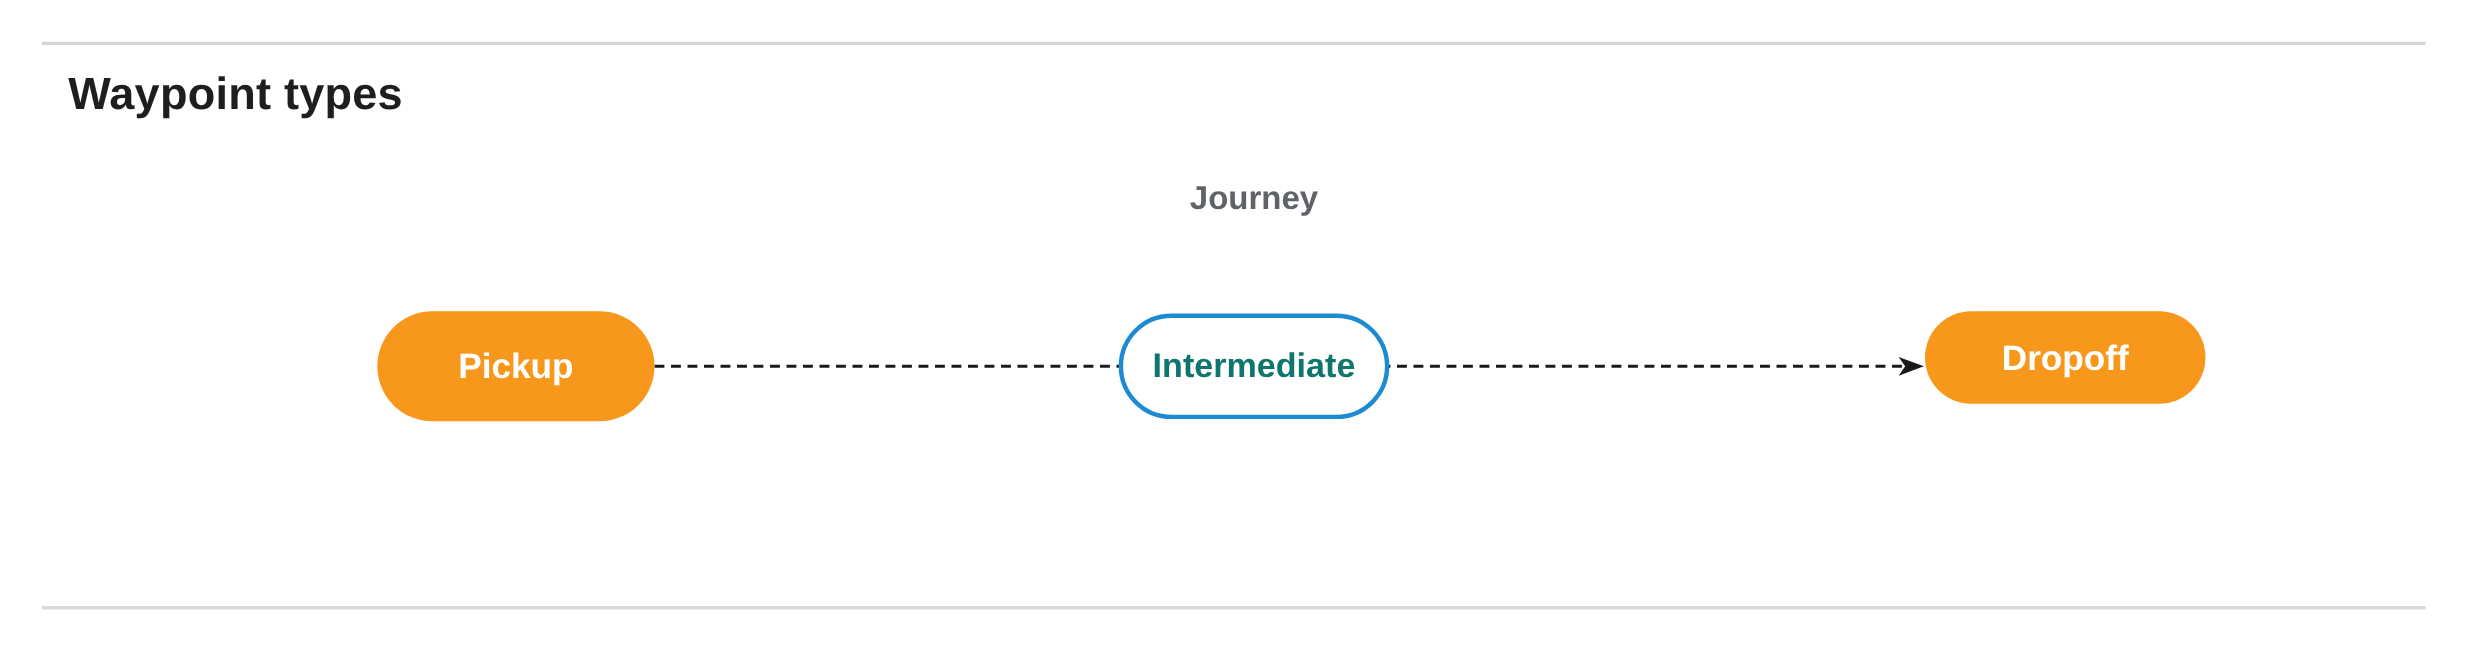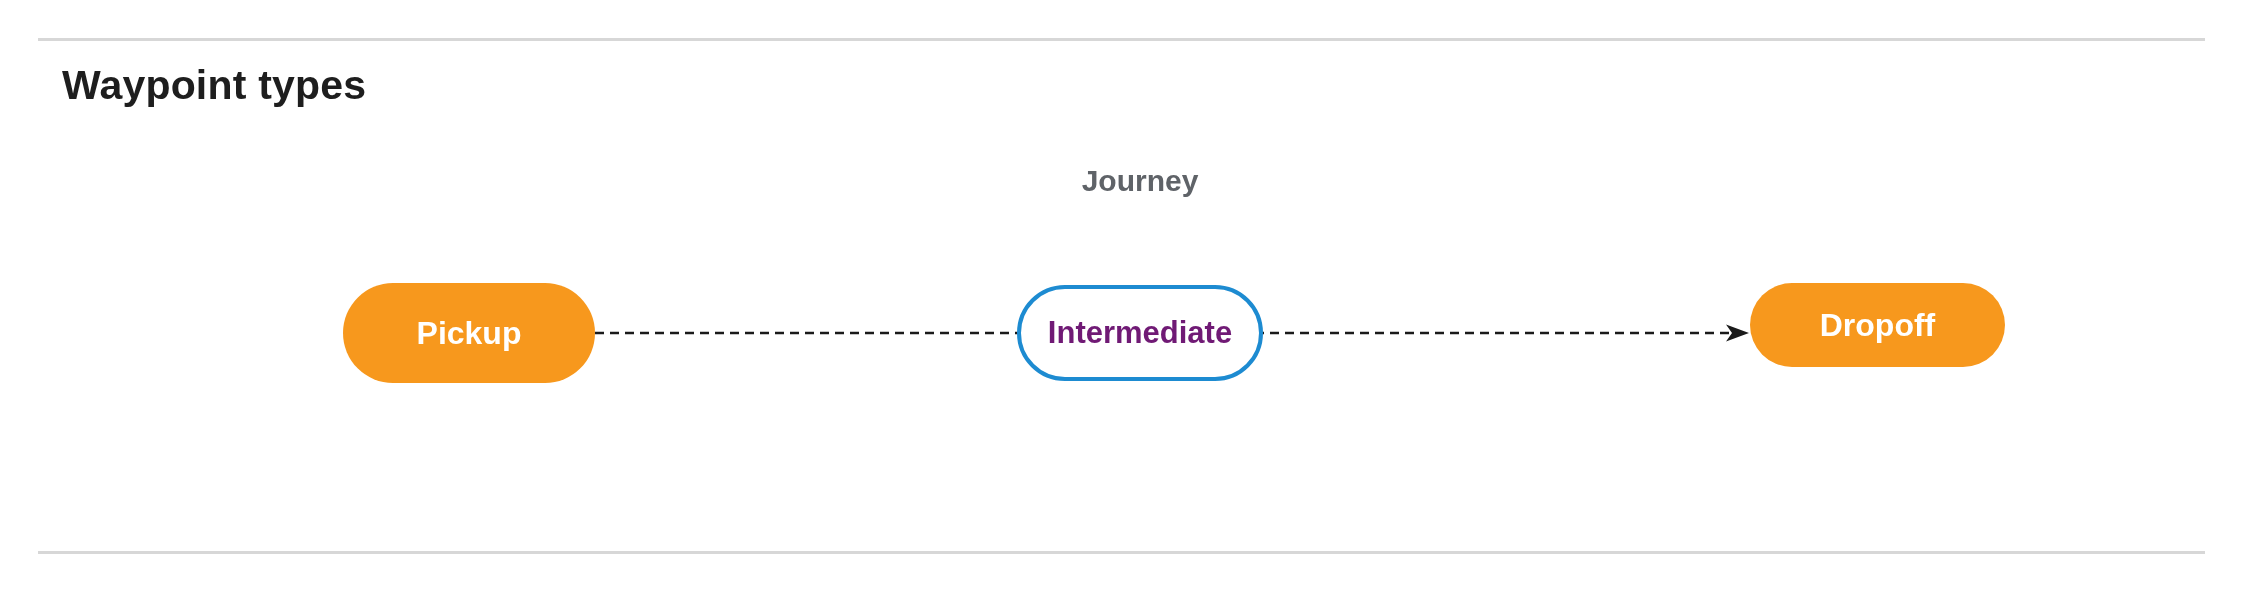--- a/index.html
+++ b/index.html
@@ -64,21 +64,21 @@
   }
   .node.filled {
     background: #F7981D;
     color: #ffffff;
     font-size: 32px;
     font-weight: 700;
   }
   .node.outlined {
     background: #ffffff;
     border: 4px solid #1D8BD1;
-    color: #701a75;
+    color: #0f766e;
     font-size: 31px;
     font-weight: 700;
     border-radius: 48px;
   }
   .node.pickup  { left: 343px;  top: 283px; width: 252px; height: 100px; }
   .node.intermediate { left: 1017px; top: 285px; width: 246px; height: 96px; }
   .node.dropoff { left: 1750px; top: 283px; width: 255px; height: 84px; }
 </style>
 </head>
 <body>

